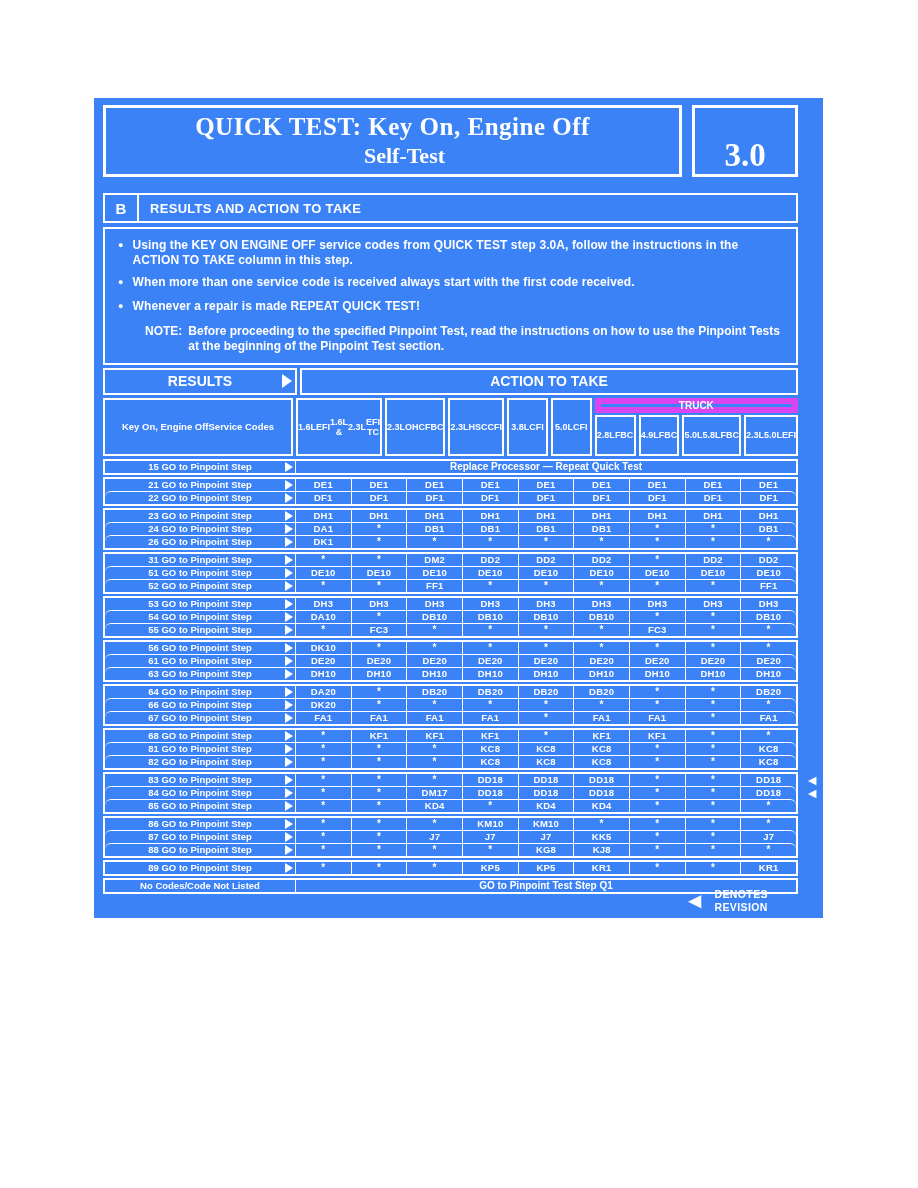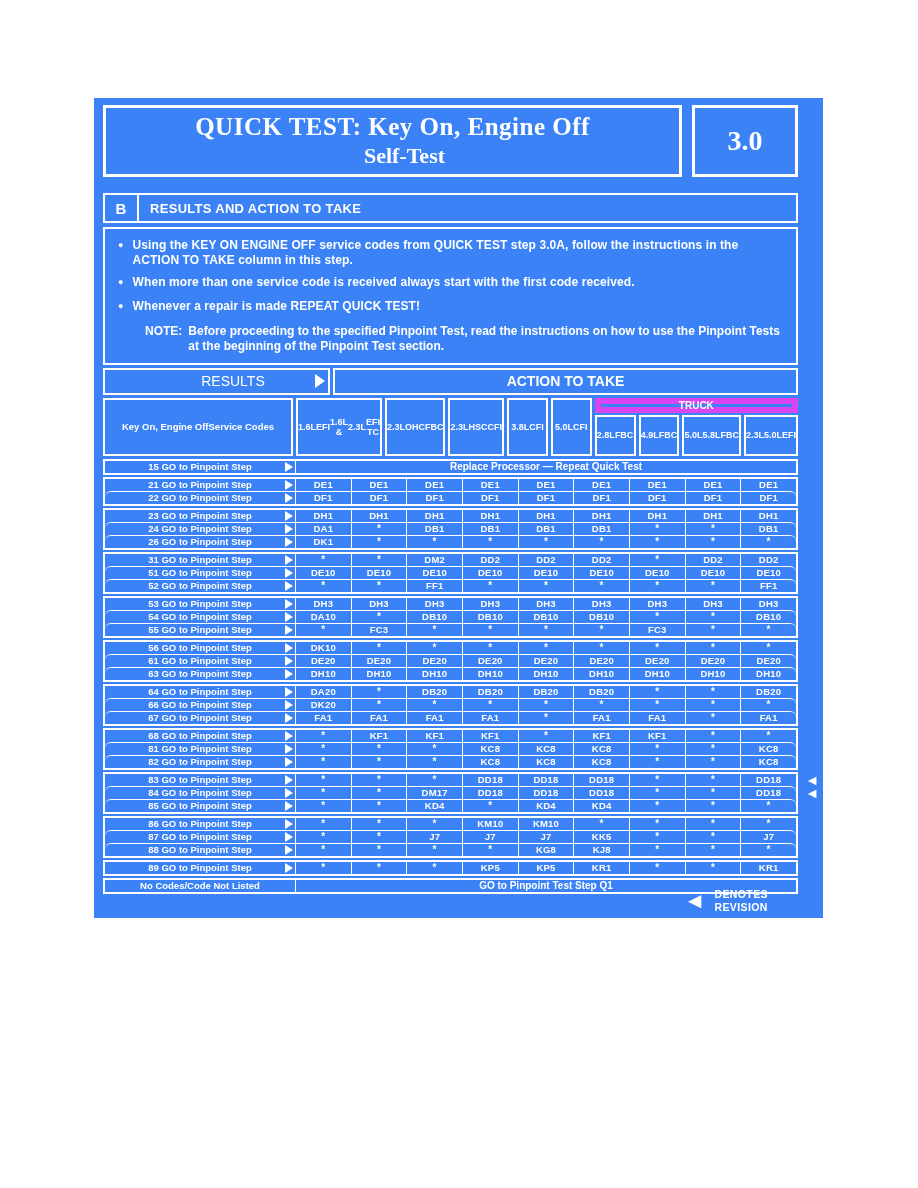--- a/index.html
+++ b/index.html
@@ -16,23 +16,23 @@
   
   .title-row { display:flex; gap:10px; height:72px; margin-bottom:16px; }
   .title-box {
     flex:1; border:3px solid #fff; display:flex; flex-direction:column;
     justify-content:center; text-align:center;
     font-family:"Liberation Serif", serif; font-weight:bold;
   }
   .title-line1 { font-size:25px; letter-spacing:0.5px; }
   .title-line2 { font-size:22px; margin-top:2px;padding-left:24px; }
   .section-box {
-    width:100px; border:3px solid #fff; display:flex; align-items:center;
+    width:100px; border:3px solid #fff; display:flex; align-items:flex-end;
     justify-content:center; font-family:"Liberation Serif", serif;
-    font-weight:bold; font-size:28px;
+    font-weight:bold; font-size:33px;
   }
 
   
   .b-row { border:2px solid #fff; height:26px; display:flex; margin-bottom:4px; }
   .b-cell { width:32px; border-right:2px solid #fff; display:flex; align-items:center;
     justify-content:center; font-weight:bold; font-size:15px; }
   .b-title { display:flex; align-items:center; padding-left:11px; font-size:13px;
     font-weight:bold; letter-spacing:0.3px; }
 
   
@@ -40,21 +40,21 @@
   .bullet { display:flex; gap:9px; font-size:12px; font-weight:bold;
     line-height:1.22; margin-bottom:8px; letter-spacing:0.1px; }
   .dot { font-size:9px; line-height:1.7; }
   .note { display:flex; gap:6px; margin:10px 0 4px 27px; font-size:12px;
     font-weight:bold; line-height:1.25; }
   .note-label { white-space:nowrap; }
 
   
   .results-row { display:flex; height:27px; margin-bottom:3px; }
   .results-cell { width:190px; border:2px solid #fff; position:relative; display:flex;
-    align-items:center; justify-content:center; font-weight:normal; font-size:14px;padding-left:33px; }
+    align-items:center; justify-content:center; font-weight:bold; font-size:14px; }
   .action-cell { flex:1; margin-left:3px; border:2px solid #fff; display:flex;
     align-items:center; justify-content:center; font-weight:bold; font-size:14px; }
   .tri { position:absolute; right:3px; top:50%; transform:translateY(-50%);
     width:0; height:0; border-left:10px solid #fff;
     border-top:7px solid transparent; border-bottom:7px solid transparent; }
 
   
   .header-grid { display:grid; grid-template-columns:190px repeat(9,1fr);
     grid-template-rows:15px 1fr; gap:2px 3px; height:58px; margin-bottom:3px; }
   .h-cell { border:2px solid #fff; display:flex; flex-direction:row;

